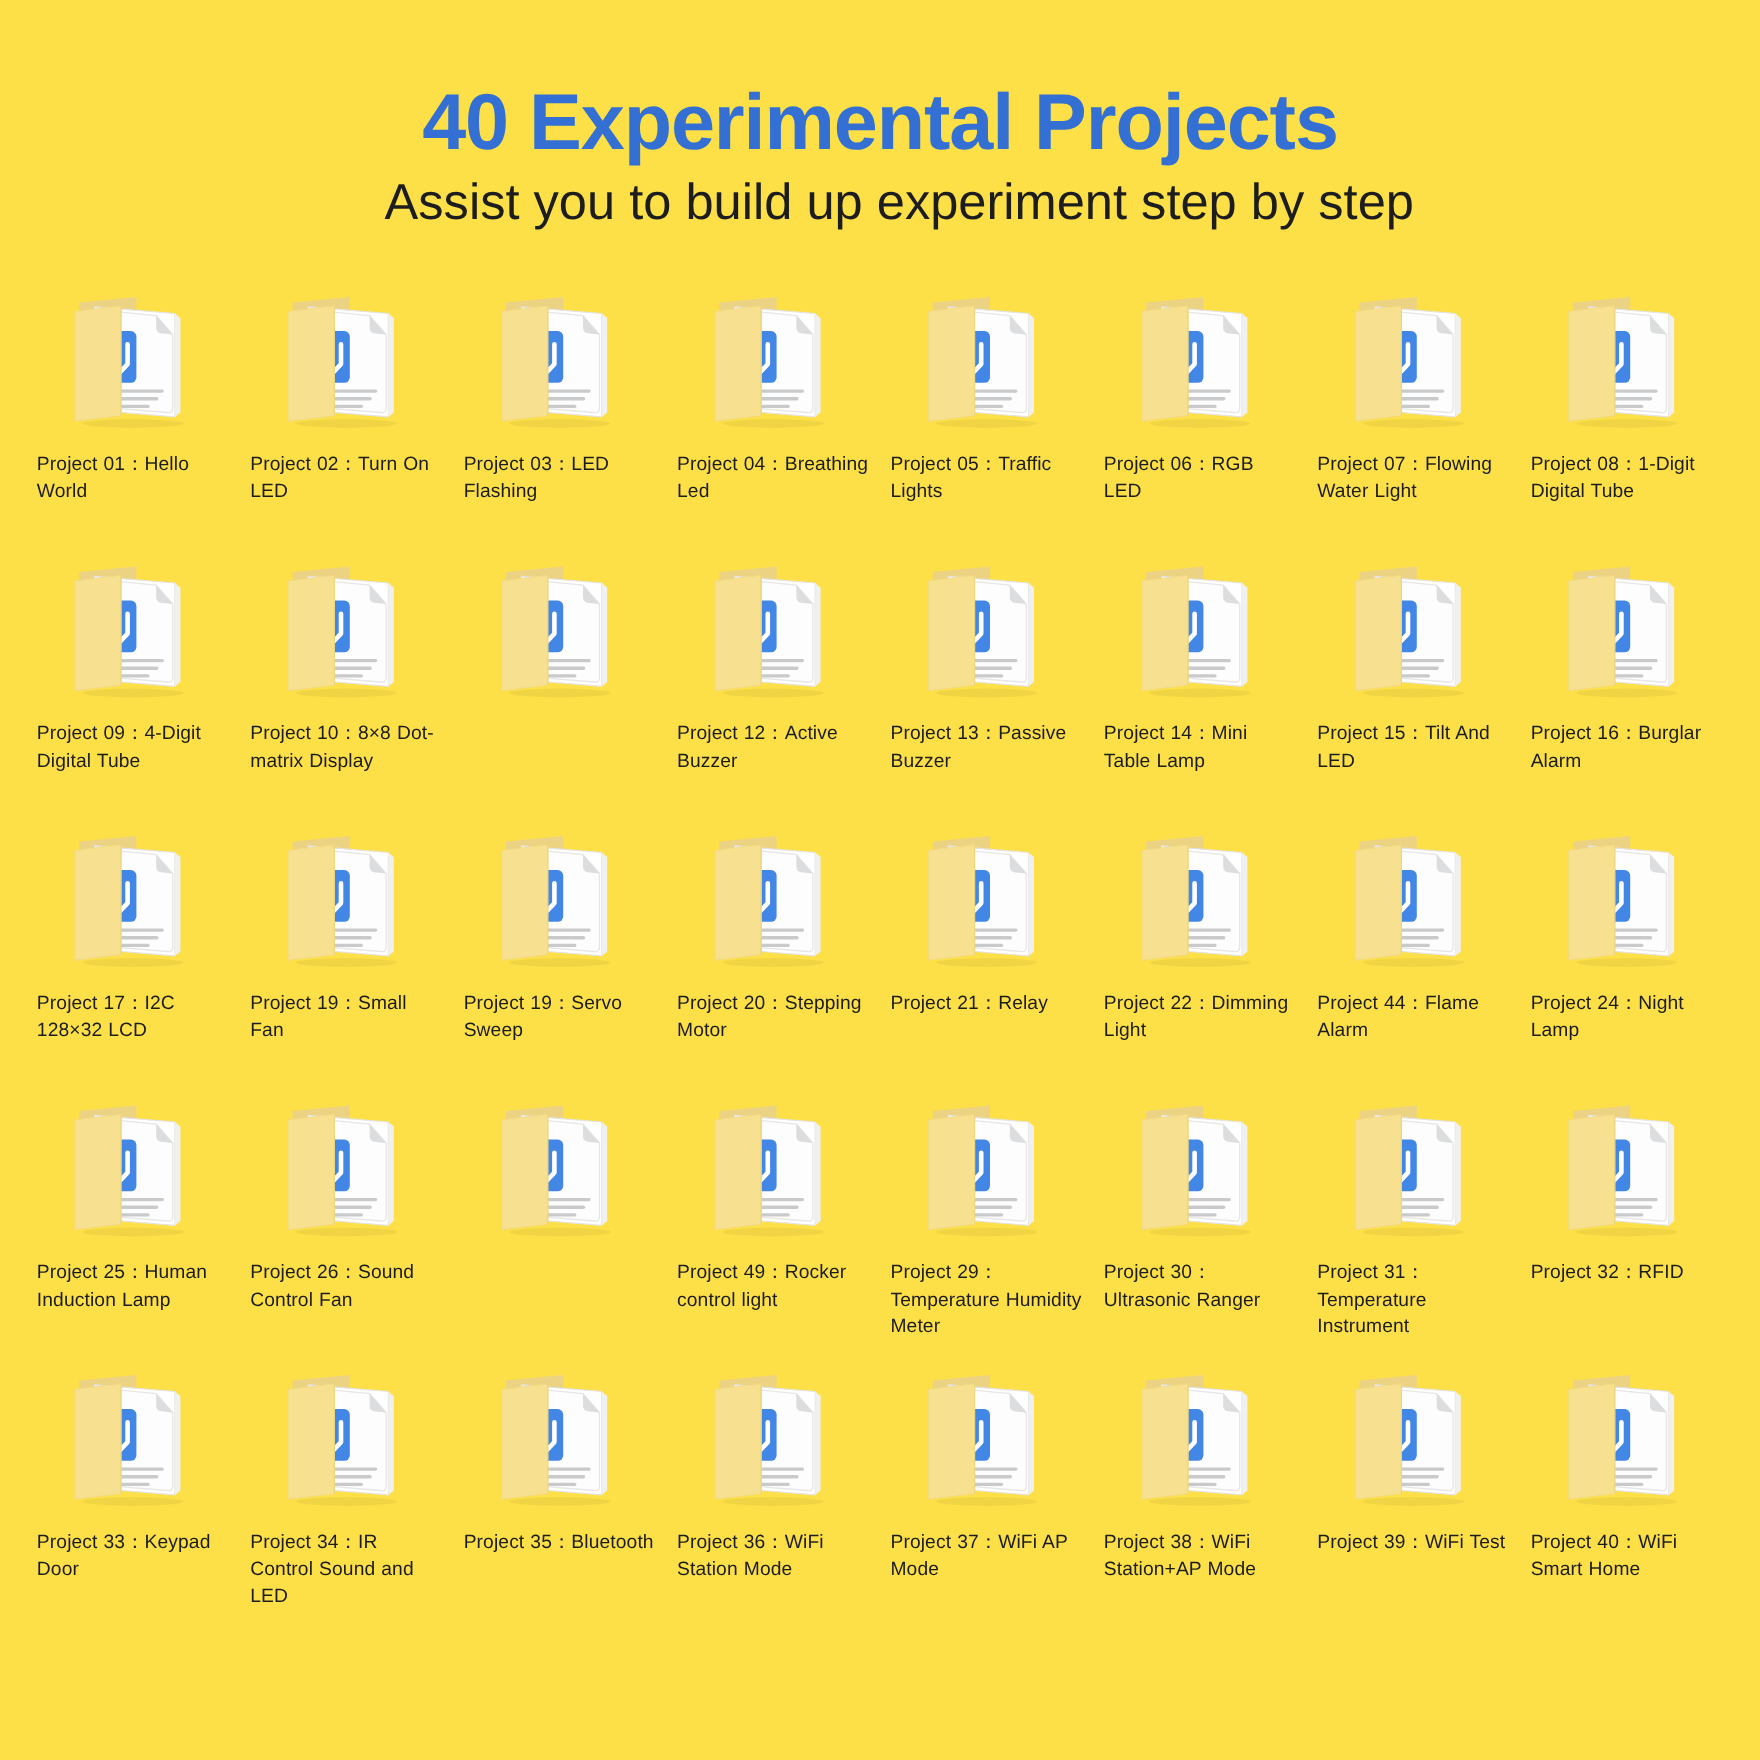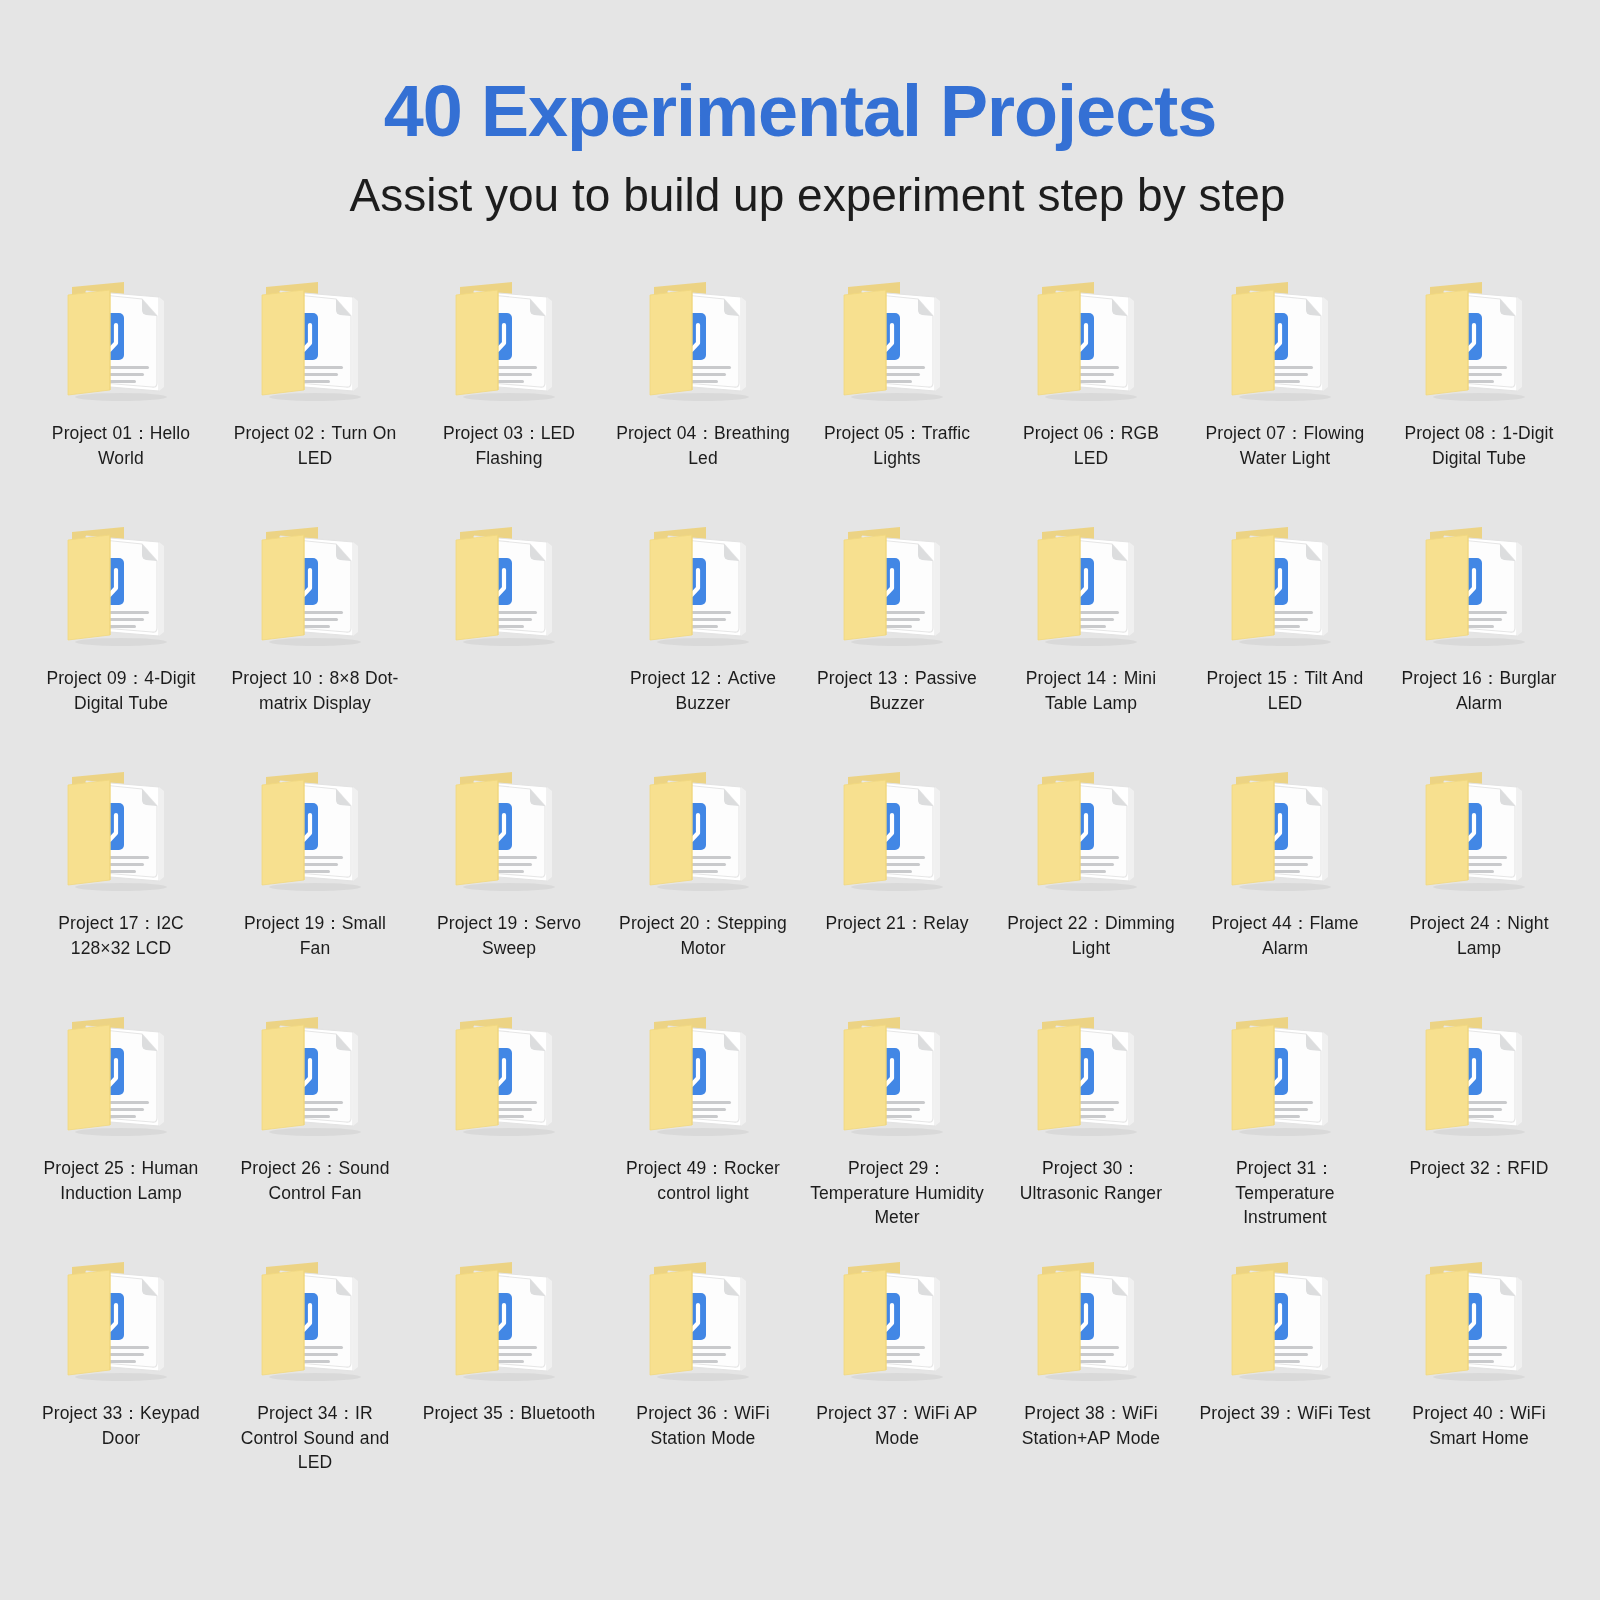--- a/index.html
+++ b/index.html
@@ -13,21 +13,21 @@
     height: 1600px;
     font-family: "Liberation Sans", "DejaVu Sans", sans-serif;
     color: #1a1a1a;
     overflow: hidden;
   }
 
   .page {
     width: 1600px;
     height: 1600px;
     position: relative;
-    background: #e5e5e5;
+    background: #fde047;
     box-sizing: border-box;
   }
 
   
   .header {
     padding-top: 74px;
     text-align: center;
   }
   .title {
     font-size: 72px;
@@ -36,21 +36,21 @@
     letter-spacing: -1px;
     line-height: 1.05;
     margin: 0;
     white-space: nowrap;
   }
   .subtitle {
     font-size: 46px;
     font-weight: 400;
     color: #1d1d1d;
     line-height: 1.2;
-    margin: 18px 0 0 0;
+    margin: 6px 0 0 0;
     white-space: nowrap;
     padding-left: 35px;
   }
 
   
   .grid {
     margin-top: 50px;
     padding: 0 24px;
     display: grid;
     grid-template-columns: repeat(8, 1fr);
@@ -76,21 +76,21 @@
   }
   .icon svg {
     display: block;
     width: 126px;
     height: 132px;
   }
 
   .label {
     margin-top: 16px;
     width: 175px;
-    text-align: center;
+    text-align: left;
     font-size: 17.5px;
     line-height: 1.42;
     color: #1c1c1c;
     font-weight: 400;
     letter-spacing: 0.1px;
     word-spacing: 0.5px;
   }
 </style>
 </head>
 <body>

